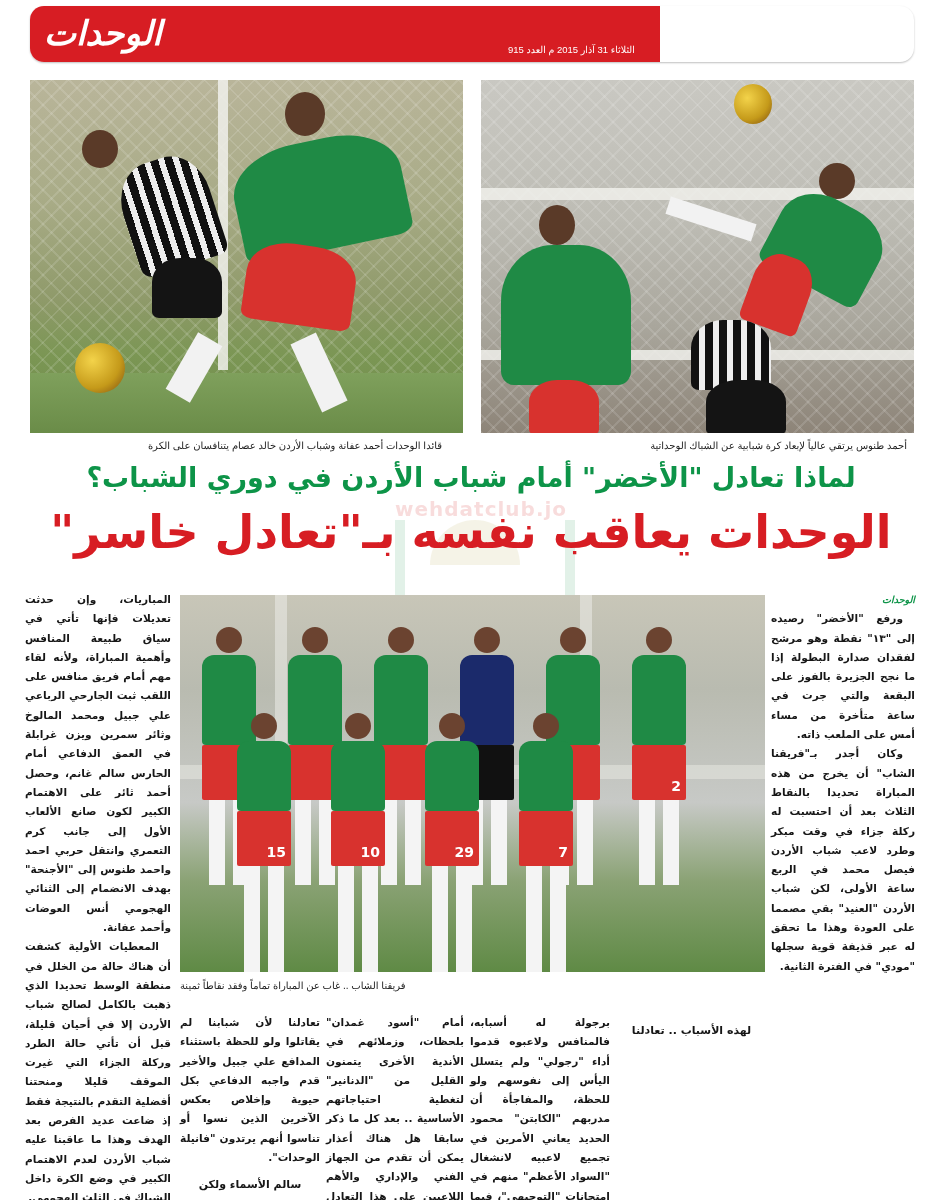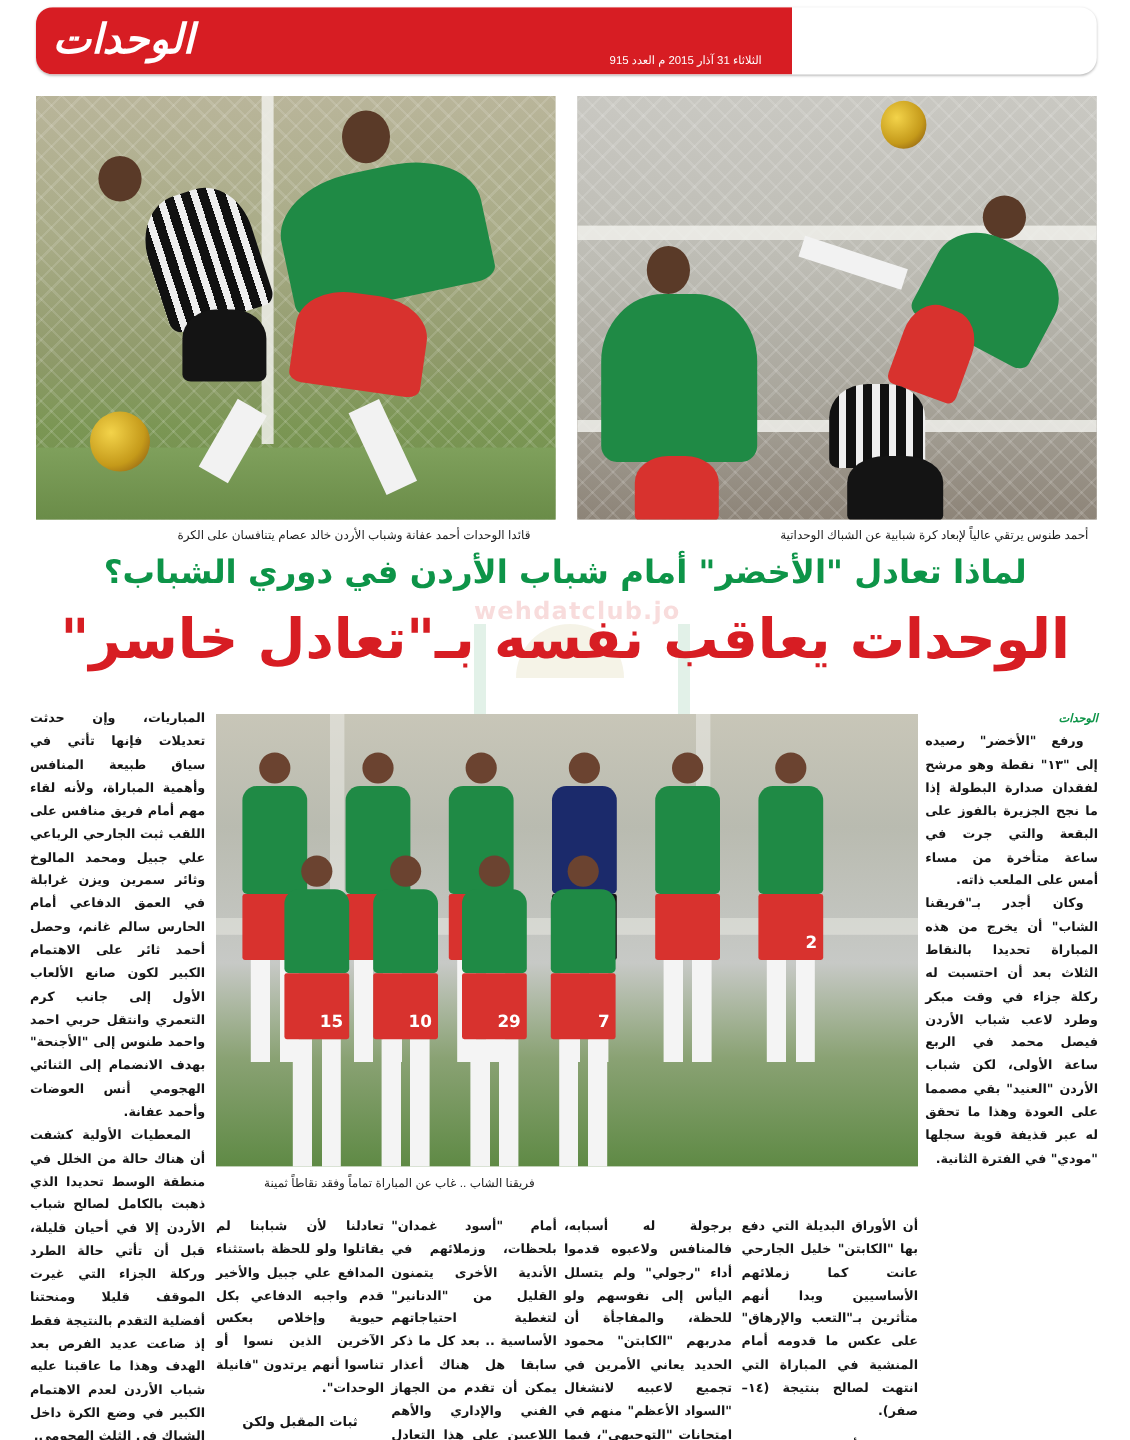--- a/index.html
+++ b/index.html
@@ -102,21 +102,21 @@
   .tp .h { width:26px; height:26px; border-radius:50%; background:#6b4330; margin:0 auto; }
   .tp .s { width:54px; height:90px; background:#1f8a45; margin:2px auto 0; border-radius:12px 12px 4px 4px; }
   .tp .sh { width:54px; height:55px; background:#d8322e; margin:0 auto; border-radius:2px; position:relative; }
   .tp .sh span { position:absolute; right:5px; bottom:6px; color:#fff; font-weight:bold; font-size:14px; }
   .tp .l { width:40px; height:85px; margin:0 auto; background:linear-gradient(90deg,#f4f4f4 0 40%, transparent 40% 60%, #f4f4f4 60%); }
   .tp.gk .s { background:#1b2a6b; }
   .tp.gk .sh { background:#111; }
 
   .team-caption {
     position:absolute; top:980px; left:180px; width:585px; text-align:left;
-    font-size:10px; color:#222; direction:rtl; font-family:"Liberation Sans", sans-serif;margin-left:40px;
+    font-size:10px; color:#222; direction:rtl; font-family:"Liberation Sans", sans-serif;
   }
   .team-caption span { display:inline-block; }
 
   
   .col {
     position:absolute; direction:rtl; text-align:justify; text-align-last:right;
     font-size:10.6px; line-height:19.3px; font-weight:bold; color:#161616;
   }
   .col p { margin:0; text-indent:12px; }
   .col p.noindent { text-indent:0; }
@@ -221,21 +221,21 @@
     <div class="tp">
         <div class="h"></div>
         <div class="s"></div>
         <div class="sh">
           <span>2</span>
         </div>
         <div class="l"></div>
       </div>
   </div>
 
-  <div class="team-row" style="left:55px;top:118px;gap:16px;justify-content:center;">
+  <div class="team-row" style="left:55px;top:118px;gap:36px;justify-content:center;">
     <div class="tp">
         <div class="h"></div>
         <div class="s" style="height:70px;"></div>
         <div class="sh">
           <span>15</span>
         </div>
         <div class="l" style="height:110px;"></div>
       </div>
     <div class="tp">
         <div class="h"></div>
@@ -272,31 +272,30 @@
 
 </div>
 
 <div class="col col-left">
   <p class="noindent">المباريات، وإن حدثت تعديلات فإنها تأتي في سياق طبيعة المنافس وأهمية المباراة، ولأنه لقاء مهم أمام فريق منافس على اللقب ثبت الجارحي الرباعي علي جبيل ومحمد المالوخ وثائر سمرين ويزن غرابلة في العمق الدفاعي أمام الحارس سالم غانم، وحصل أحمد ثائر على الاهتمام الكبير لكون صانع الألعاب الأول إلى جانب كرم التعمري وانتقل حربي احمد واحمد طنوس إلى "الأجنحة" بهدف الانضمام إلى الثنائي الهجومي أنس العوضات وأحمد عفانة.</p>
   <p>المعطيات الأولية كشفت أن هناك حالة من الخلل في منطقة الوسط تحديدا الذي ذهبت بالكامل لصالح شباب الأردن إلا في أحيان قليلة، قبل أن تأتي حالة الطرد وركلة الجزاء التي غيرت الموقف قليلا ومنحتنا أفضلية التقدم بالنتيجة فقط إذ ضاعت عديد الفرص بعد الهدف وهذا ما عاقبنا عليه شباب الأردن لعدم الاهتمام الكبير في وضع الكرة داخل الشباك في الثلث الهجومي.</p>
 
 </div>
 
 <div class="col col-b1">
-  <p class="noindent">أن الأوراق البديلة التي دفع بها "الكابتن" خليل الجارحي عانت كما زملائهم الأساسيين وبدا أنهم متأثرين بـ"التعب والإرهاق" على عكس ما قدومه أمام المنشية في المباراة التي انتهت لصالح بنتيجة (١٤– صفر).</p>
   <p class="sub">لهذه الأسباب .. تعادلنا</p>
 
 </div>
 
 <div class="col col-b2">
   <p class="noindent">برجولة له أسبابه، فالمنافس ولاعبوه قدموا أداء "رجولي" ولم يتسلل اليأس إلى نفوسهم ولو للحظة، والمفاجأة أن مدربهم "الكابتن" محمود الحديد يعاني الأمرين في تجميع لاعبيه لانشغال "السواد الأعظم" منهم في امتحانات "التوجيهي"، فيما لاعبونا يتدربون بشكل يومي، أضف إلى ذلك أنهم استلموا رواتبهم فور انتهاء موقعتهم</p>
 </div>
 
 <div class="col col-b3">
   <p class="noindent">أمام "أسود غمدان" بلحظات، وزملائهم في الأندية الأخرى يتمنون القليل من "الدنانير" لتغطية احتياجاتهم الأساسية .. بعد كل ما ذكر سابقا هل هناك أعذار يمكن أن تقدم من الجهاز الفني والإداري والأهم اللاعبين على هذا التعادل "القاتل"؟!</p>
 
 </div>
 
 <div class="col col-b4">
   <p class="noindent">تعادلنا لأن شبابنا لم يقاتلوا ولو للحظة باستثناء المدافع علي جبيل والأخير قدم واجبه الدفاعي بكل حيوية وإخلاص بعكس الآخرين الذين نسوا أو تناسوا أنهم يرتدون "فانيلة الوحدات".</p>
-  <p class="sub">ثبات المقبل ولكن</p>
+  <p class="sub">سالم الأسماء ولكن</p>
 
 </div>
 
 </body></html>

